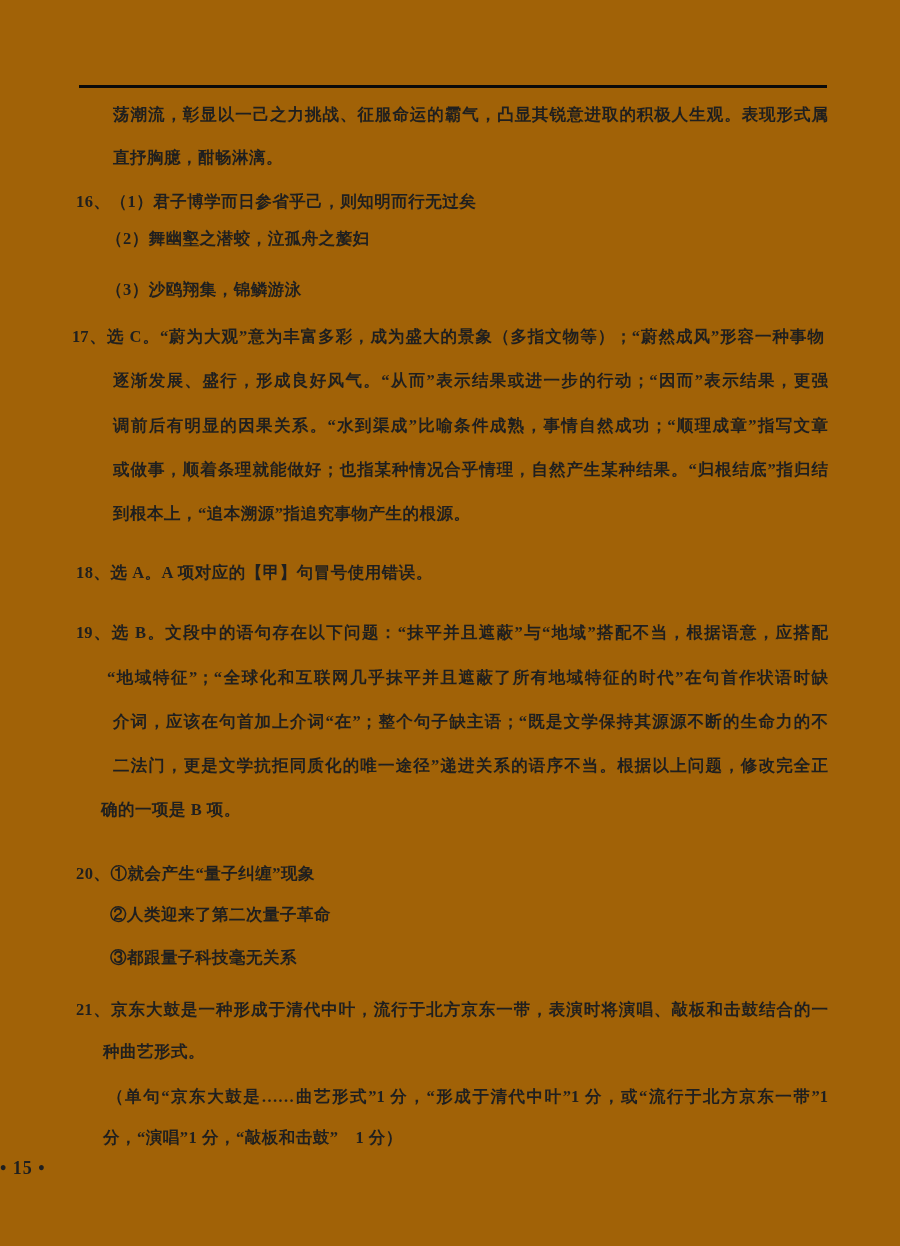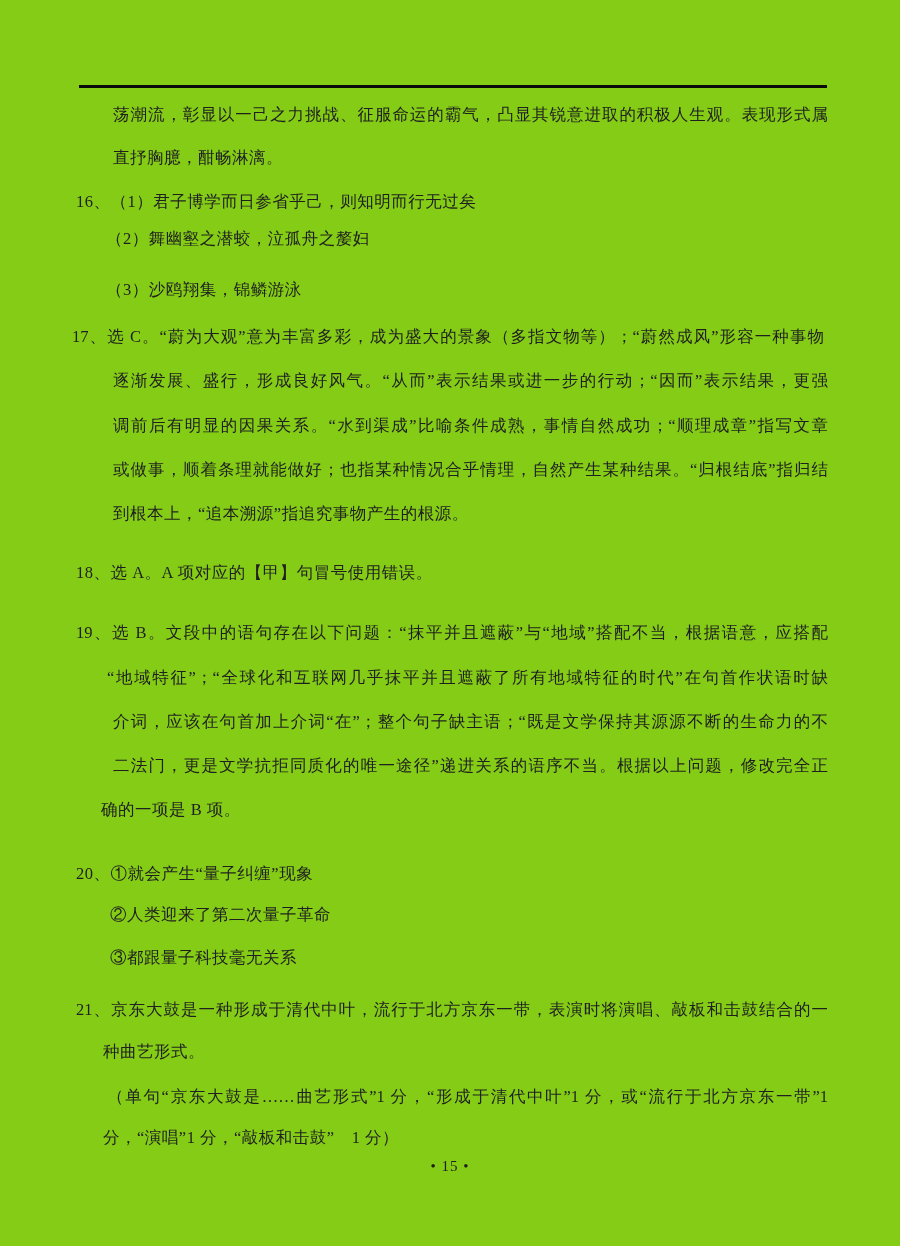--- a/index.html
+++ b/index.html
@@ -11,21 +11,22 @@
     width: 900px;
     height: 1246px;
     position: relative;
     overflow: hidden;
     font-family: "Liberation Serif", "DejaVu Serif", serif;
     color: #1f1f1f;
   }
   .page {
     position: absolute;
     inset: 0;
-    background: #84cc16;
+    background: #a16207;
+    font-weight: bold;
   }
   .rule {
     position: absolute;
     left: 79px;
     top: 85px;
     width: 748px;
     height: 3px;
     background: #0a0a0a;
   }
   .ln {
@@ -43,22 +44,21 @@
     text-align: justify;
     text-align-last: justify;
     text-justify: inter-character;
     letter-spacing: 0;
   }
   .pageno {
     position: absolute;
     left: 0;
     top: 1158px;
     width: 900px;
-    text-align: center;
-    font-size: 15px;
+    font-size: 18px;
     letter-spacing: 1px;
     color: #1f1f1f;
   }
 </style>
 </head>
 <body>
 
 <div class="page">
 
   <div class="rule"></div>

